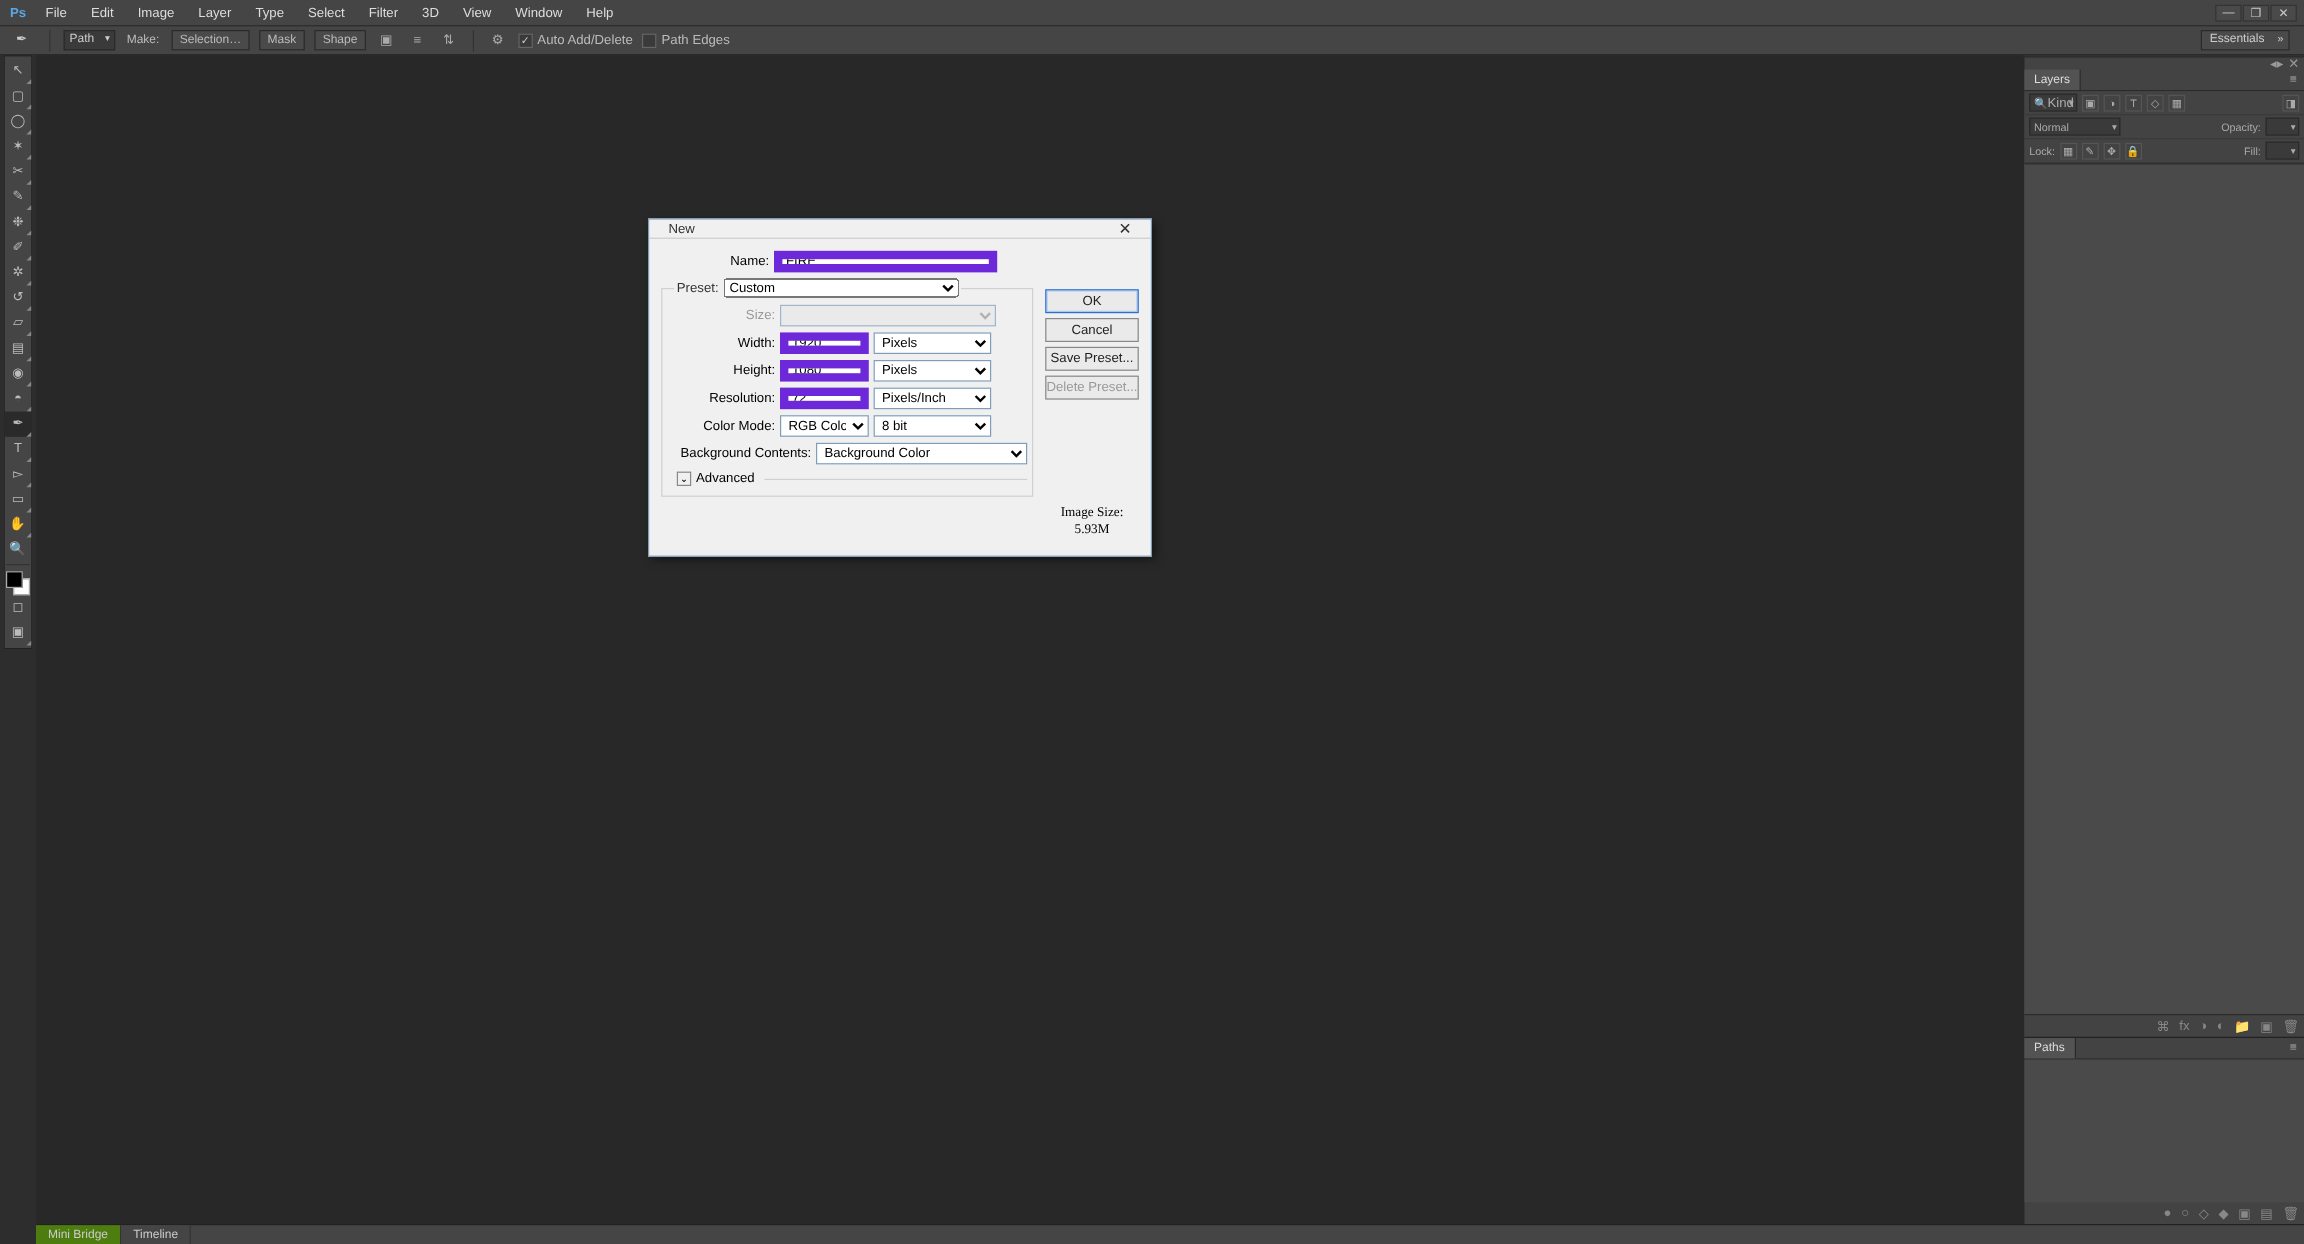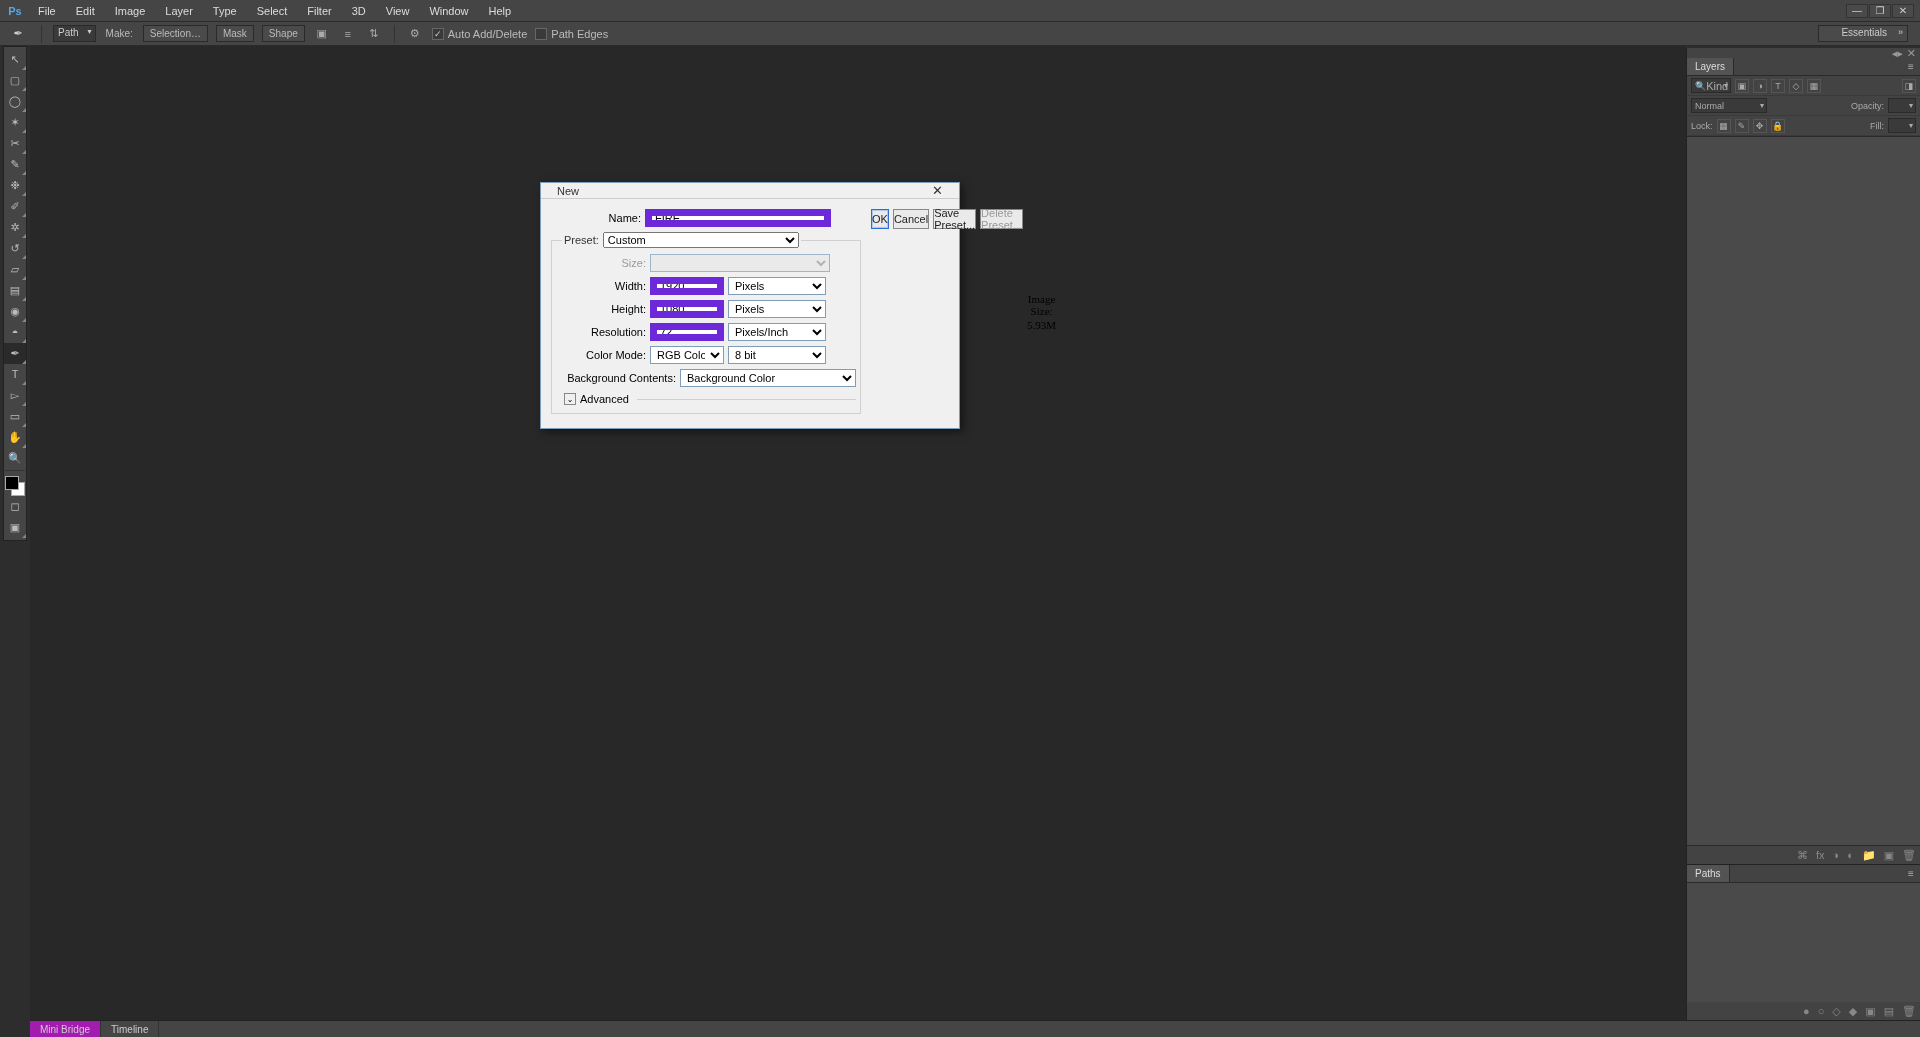--- a/index.html
+++ b/index.html
@@ -18,21 +18,21 @@
 .opt-tool { width:24px; height:18px; display:flex; align-items:center; justify-content:center; }
 .opt-select { background:#3a3a3a; border:1px solid #2a2a2a; color:#ccc; padding:1px 16px 1px 4px; height:17px; position:relative; font-size:10px; }
 .opt-select::after { content:"▾"; position:absolute; right:3px; top:1px; font-size:8px; }
 .opt-label { color:#bbb; font-size:10px; margin:0 2px; }
 .opt-btn { background:#4a4a4a; border:1px solid #2a2a2a; color:#bbb; padding:1px 6px; height:17px; font-size:10px; display:flex; align-items:center; }
 .opt-icon { width:18px; height:18px; display:inline-flex; align-items:center; justify-content:center; color:#aaa; }
 .opt-check { display:flex; align-items:center; gap:4px; color:#bbb; font-size:10px; }
 .opt-check .box { width:12px; height:12px; border:1px solid #666; background:#3a3a3a; display:flex; align-items:center; justify-content:center; font-size:9px; }
 .opt-check .box.chk::before { content:"✓"; color:#ccc; }
 .opt-sep { width:1px; height:18px; background:#333; margin:0 3px; }
-.workspace-btn { margin-left:auto; margin-right:6px; background:#4a4a4a; border:1px solid #2a2a2a; padding:1px 20px 1px 22px; height:17px; font-size:10px; color:#ccc; position:relative; }
+.workspace-btn { margin-left:auto; margin-right:6px; background:#4a4a4a; border:1px solid #2a2a2a; padding:1px 20px 1px 6px; height:17px; font-size:10px; color:#ccc; position:relative; }
 .workspace-btn::after { content:"»"; position:absolute; right:4px; top:1px; font-size:9px; }
 
 
 .main { position:absolute; top:46px; bottom:17px; left:0; right:0; display:flex; }
 .canvas-wrap { flex:1; background:#282828; position:relative; }
 
 
 .tools { position:absolute; top:46px; left:3px; width:24px; background:#454545; border:1px solid #222; display:flex; flex-direction:column; align-items:center; padding:2px 0; }
 .tool { width:22px; height:21px; display:flex; align-items:center; justify-content:center; color:#bbb; position:relative; }
 .tool.active { background:#2a2a2a; }
@@ -56,41 +56,41 @@
 .layer-row .ico { width:14px; height:14px; border:1px solid #555; display:flex; align-items:center; justify-content:center; font-size:9px; color:#aaa; }
 .layer-row .sel.sm { width:28px; }
 .layers-list { flex:1; background:#4a4a4a; border-top:1px solid #2a2a2a; border-bottom:1px solid #2a2a2a; }
 .layer-bottom { height:18px; display:flex; align-items:center; justify-content:flex-end; gap:8px; padding:0 4px; color:#888; font-size:11px; }
 .paths-panel { height:156px; display:flex; flex-direction:column; border-top:1px solid #222; }
 .paths-body { flex:1; background:#4a4a4a; }
 .paths-bottom { height:18px; display:flex; align-items:center; justify-content:flex-end; gap:8px; padding:0 4px; color:#888; }
 
 
 .statusbar { position:absolute; bottom:0; left:30px; right:0; height:17px; background:#454545; border-top:1px solid #222; display:flex; align-items:center; }
-.status-tab { padding:0 10px; height:17px; display:flex; align-items:center; font-size:10px; border-right:1px solid #333; background:#a21caf; }
+.status-tab { padding:0 10px; height:17px; display:flex; align-items:center; font-size:10px; border-right:1px solid #333; background:#4d7c0f; }
 .status-tab.plain { background:#454545; }
 
 
 .dialog { position:absolute; left:540px; top:182px; width:420px; background:#f0f0f0; color:#000; border:1px solid #7f9db9; box-shadow:3px 3px 8px rgba(0,0,0,0.5); }
 .dialog-title { height:16px; border-bottom:1px solid #ccc; display:flex; align-items:center; padding:0 16px; color:#333; font-size:11px; }
 .dialog-title .close { margin-left:auto; font-size:13px; cursor:default; }
 .dialog-body { padding:10px 10px 14px 10px; display:flex; gap:10px; }
 .dlg-left { flex:1; }
 .dlg-fieldrow { display:flex; align-items:center; margin-bottom:5px; }
 .dlg-fieldrow label { width:90px; text-align:right; margin-right:4px; font-size:11px; }
 .dlg-fieldrow .lbl-sm { width:90px; text-align:right; margin-right:4px; font-size:11px; }
 .dlg-fieldrow input[type=text] { height:18px; border:7px solid #6d28d9; padding:1px 3px; font-size:11px; background:#fff; }
 .dlg-fieldrow select { height:18px; border:1px solid #7f9db9; font-size:11px; padding:0 2px; background:#fff; }
 .dlg-fieldrow .disabled { background:#e8e8e8; color:#999; }
 fieldset.preset { border:1px solid #d0d0d0; padding:6px 4px 8px 4px; margin-top:2px; }
 fieldset.preset legend { padding:0 2px; color:#333; font-size:11px; display:flex; align-items:center; gap:4px; margin-left:6px; }
 fieldset.preset legend select { width:196px; }
 .advanced-row { display:flex; align-items:center; gap:4px; margin-top:6px; margin-left:8px; }
 .advanced-row .chev { border:1px solid #888; width:12px; height:12px; display:flex; align-items:center; justify-content:center; font-size:8px; }
-.dlg-right { width:86px; display:flex; flex-direction:row; gap:4px; }
+.dlg-right { width:86px; display:flex; flex-direction:column; gap:4px;margin-top:32px; }
 .win-btn { height:20px; border:1px solid #888; background:#eaeaea; display:flex; align-items:center; justify-content:center; font-size:11px; color:#222; }
 .win-btn.primary { border:1px solid #2e6ed0; box-shadow:inset 0 0 0 1px #aac9ef; }
 .win-btn.disabled { color:#999; }
 .img-size { text-align:center; margin-top:82px; }
 .img-size div { font-size:11px; margin:2px 0;font-family:Liberation Serif, serif; }
 
 
 .glyph { font-size:11px; line-height:1; }
 </style>
 </head>

